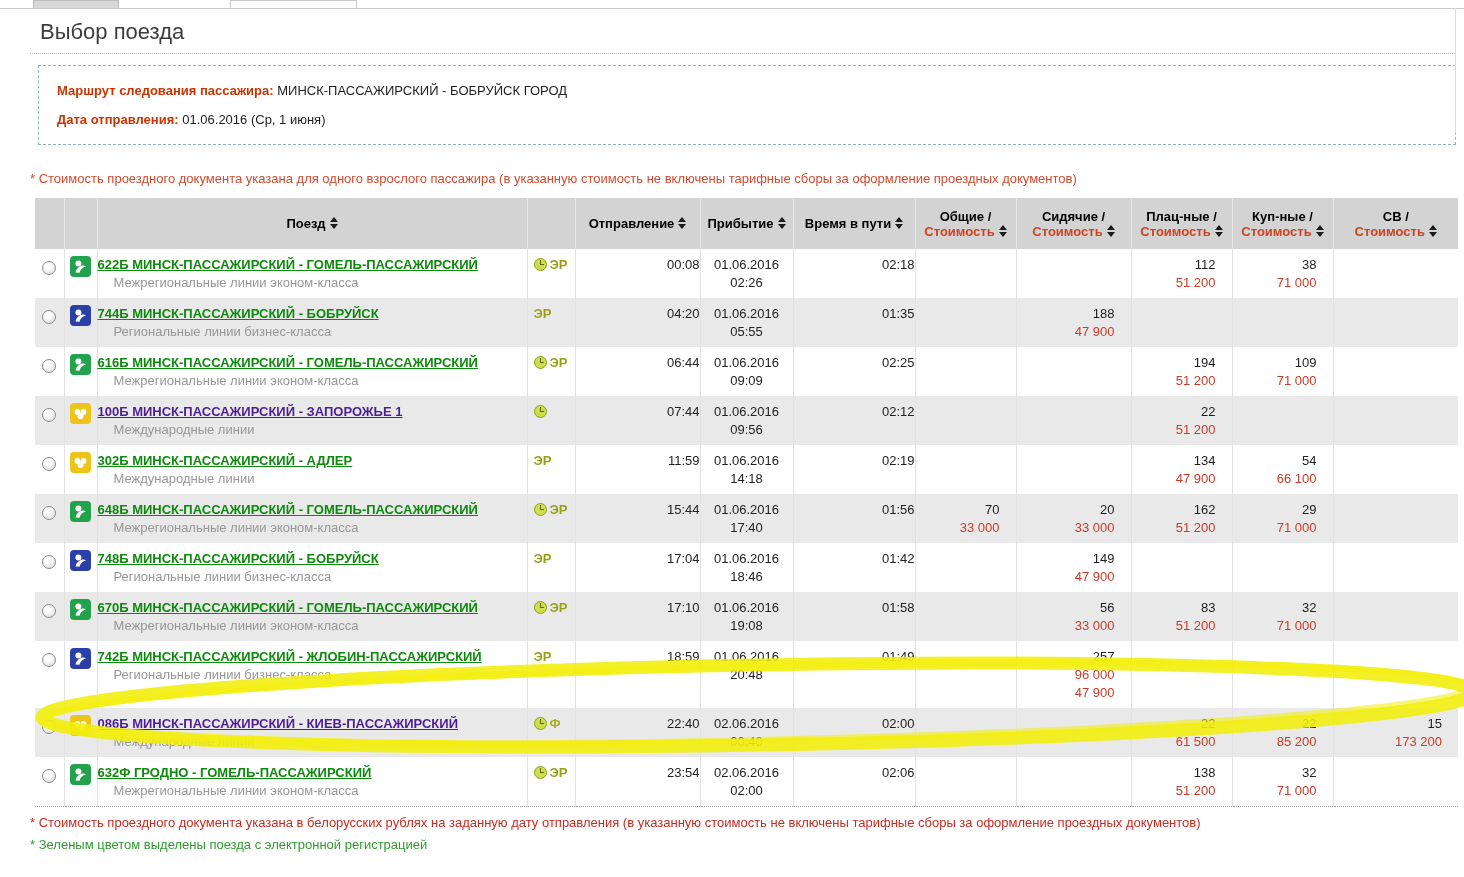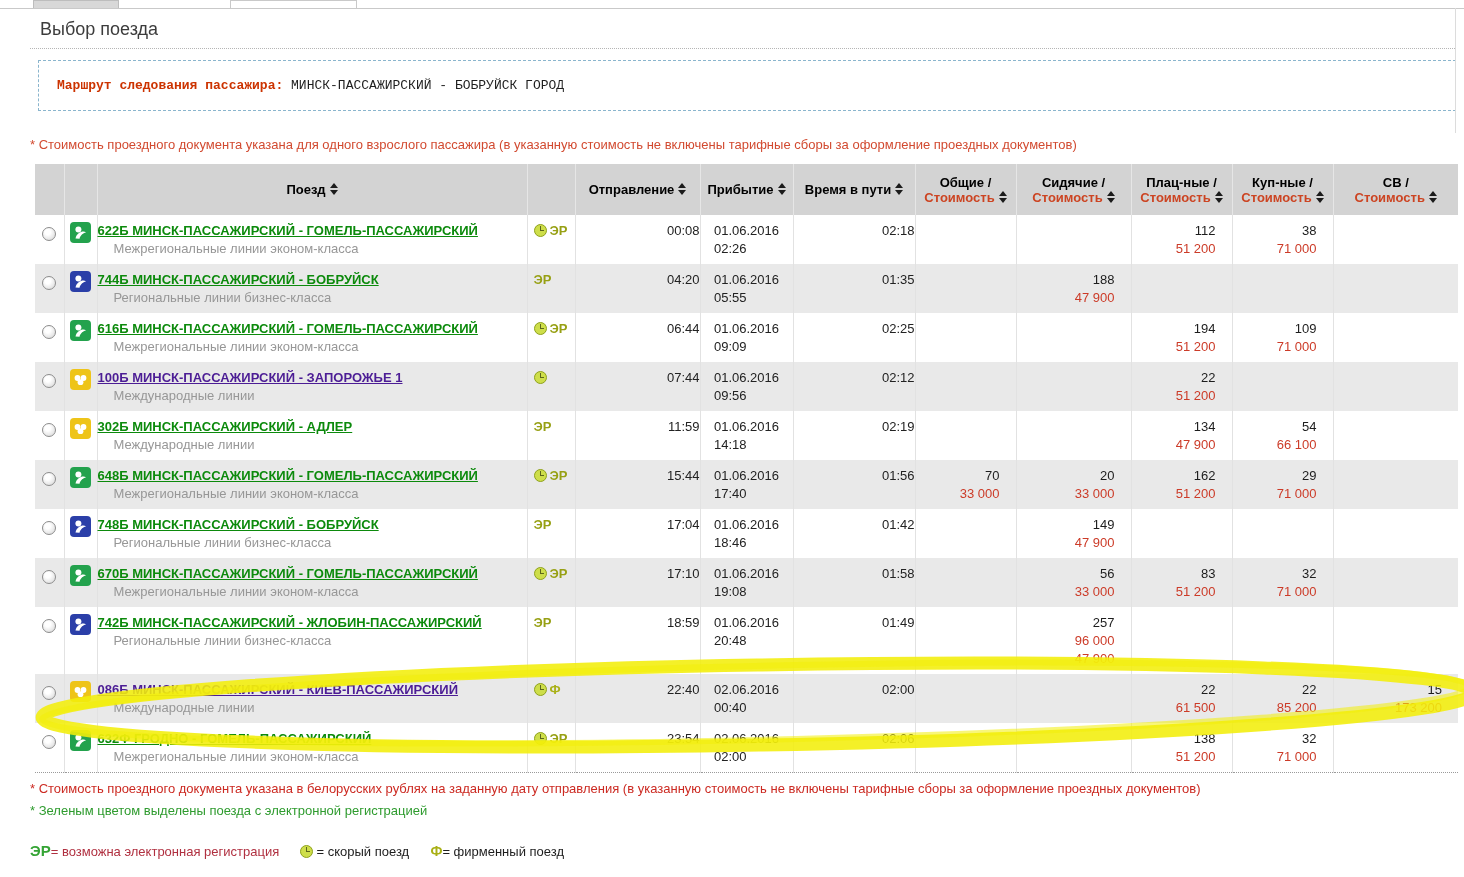--- a/index.html
+++ b/index.html
@@ -6,24 +6,24 @@
   body{width:1464px;height:877px;overflow:hidden;position:relative;
        font-family:"Liberation Sans","DejaVu Sans",sans-serif;font-size:13px;color:#222;}
 
   
   .top-strip{position:relative;height:8px;border-bottom:1px solid #c9c9c9;}
   .tab-stub{position:absolute;top:0;height:8px;box-sizing:border-box;}
   .tab-stub.t1{left:33px;width:86px;background:#d8d8d8;border:1px solid #bdbdbd;border-bottom:none;}
   .tab-stub.t2{left:230px;width:127px;background:#fff;border:1px solid #c9c9c9;border-bottom:none;}
   .right-edge{position:absolute;top:8px;left:1455px;width:1px;height:125px;background:#dcdcdc;}
 
-  h1.page-title{margin:10px 9px 8px 40px;font-size:18px;font-weight:normal;color:#3c3c3c;}
+  h1.page-title{margin:10px 9px 8px 40px;font-size:22px;font-weight:normal;color:#3c3c3c;}
   .title-divider{margin:0 9px 0 30px;border-bottom:1px dotted #b5b5b5;}
 
-  .info-box{margin:11px 8px 0 38px;border:1px dashed #8ab5cd;padding:13px 18px 15px 18px;font-family:Liberation Mono, monospace;}
+  .info-box{margin:11px 8px 0 38px;border:1px dashed #8ab5cd;padding:13px 18px 15px 18px;}
   .info-box p{margin:4px 0 14px 0;}
   .info-box p:last-child{margin-bottom:2px;}
   .info-label{color:#cc3300;font-weight:bold;}
   .info-value{color:#1d1d1d;}
 
   .note-top{margin:26px 9px 12px 30px;color:#d24a30;}
 
   table.trains{margin-left:35px;width:1423px;border-collapse:collapse;table-layout:fixed;
                border-bottom:1px dotted #9a9a9a;}
   thead th{background:#d3d3d3;height:51px;vertical-align:middle;text-align:center;
@@ -54,21 +54,21 @@
   td.c-flags{text-align:left;padding-left:6px;white-space:nowrap;}
   .er-flag{color:#97a014;font-weight:bold;}
   .firm-flag{color:#a9b016;font-weight:bold;}
   .clock{display:inline-block;width:11px;height:11px;border-radius:50%;background:#cede4a;
          border:1px solid #8fa21c;position:relative;vertical-align:-2px;margin-right:3px;}
   .clock::before{content:"";position:absolute;left:5px;top:1px;width:1px;height:4px;background:#5c671b;}
   .clock::after{content:"";position:absolute;left:5px;top:5px;width:4px;height:1px;background:#5c671b;}
 
   td.c-dep,td.c-dur{text-align:right;}
   td.c-arr{text-align:center;}
-  .arr-block{display:inline-block;text-align:left;}
+  .arr-block{display:inline-block;text-align:center;}
   td.c-class{text-align:right;padding-right:16px;margin-left:11px;}
   .seats{color:#1d1d1d;}
   .price{color:#cc3b28;}
 
   .note-bottom-red{margin:8px 9px 0 30px;color:#cc2a22;}
   .note-bottom-green{margin:7px 9px 0 30px;color:#2e9b2e;}
 
   .legend{margin:24px 9px 0 30px;}
   .legend .er-big{color:#35a435;font-weight:bold;font-size:15px;}
   .legend .er-txt{color:#b03040;}
@@ -87,20 +87,24 @@
 </div>
 <div class="right-edge"></div>
 
 <h1 class="page-title">Выбор поезда</h1>
 <div class="title-divider"></div>
 
 <div class="info-box">
   <p>
     <span class="info-label">Маршрут следования пассажира:</span>
     <span class="info-value">МИНСК-ПАССАЖИРСКИЙ - БОБРУЙСК ГОРОД</span>
+  </p>
+  <p>
+    <span class="info-label">Дата отправления:</span>
+    <span class="info-value">01.06.2016 (Ср, 1 июня)</span>
   </p>
 </div>
 
 <p class="note-top">* Стоимость проездного документа указана для одного взрослого пассажира (в указанную стоимость не включены тарифные сборы за оформление проездных документов)</p>
 
 <table class="trains">
   <colgroup>
     <col style="width:29px">
       <col style="width:33px">
       <col style="width:430px">

